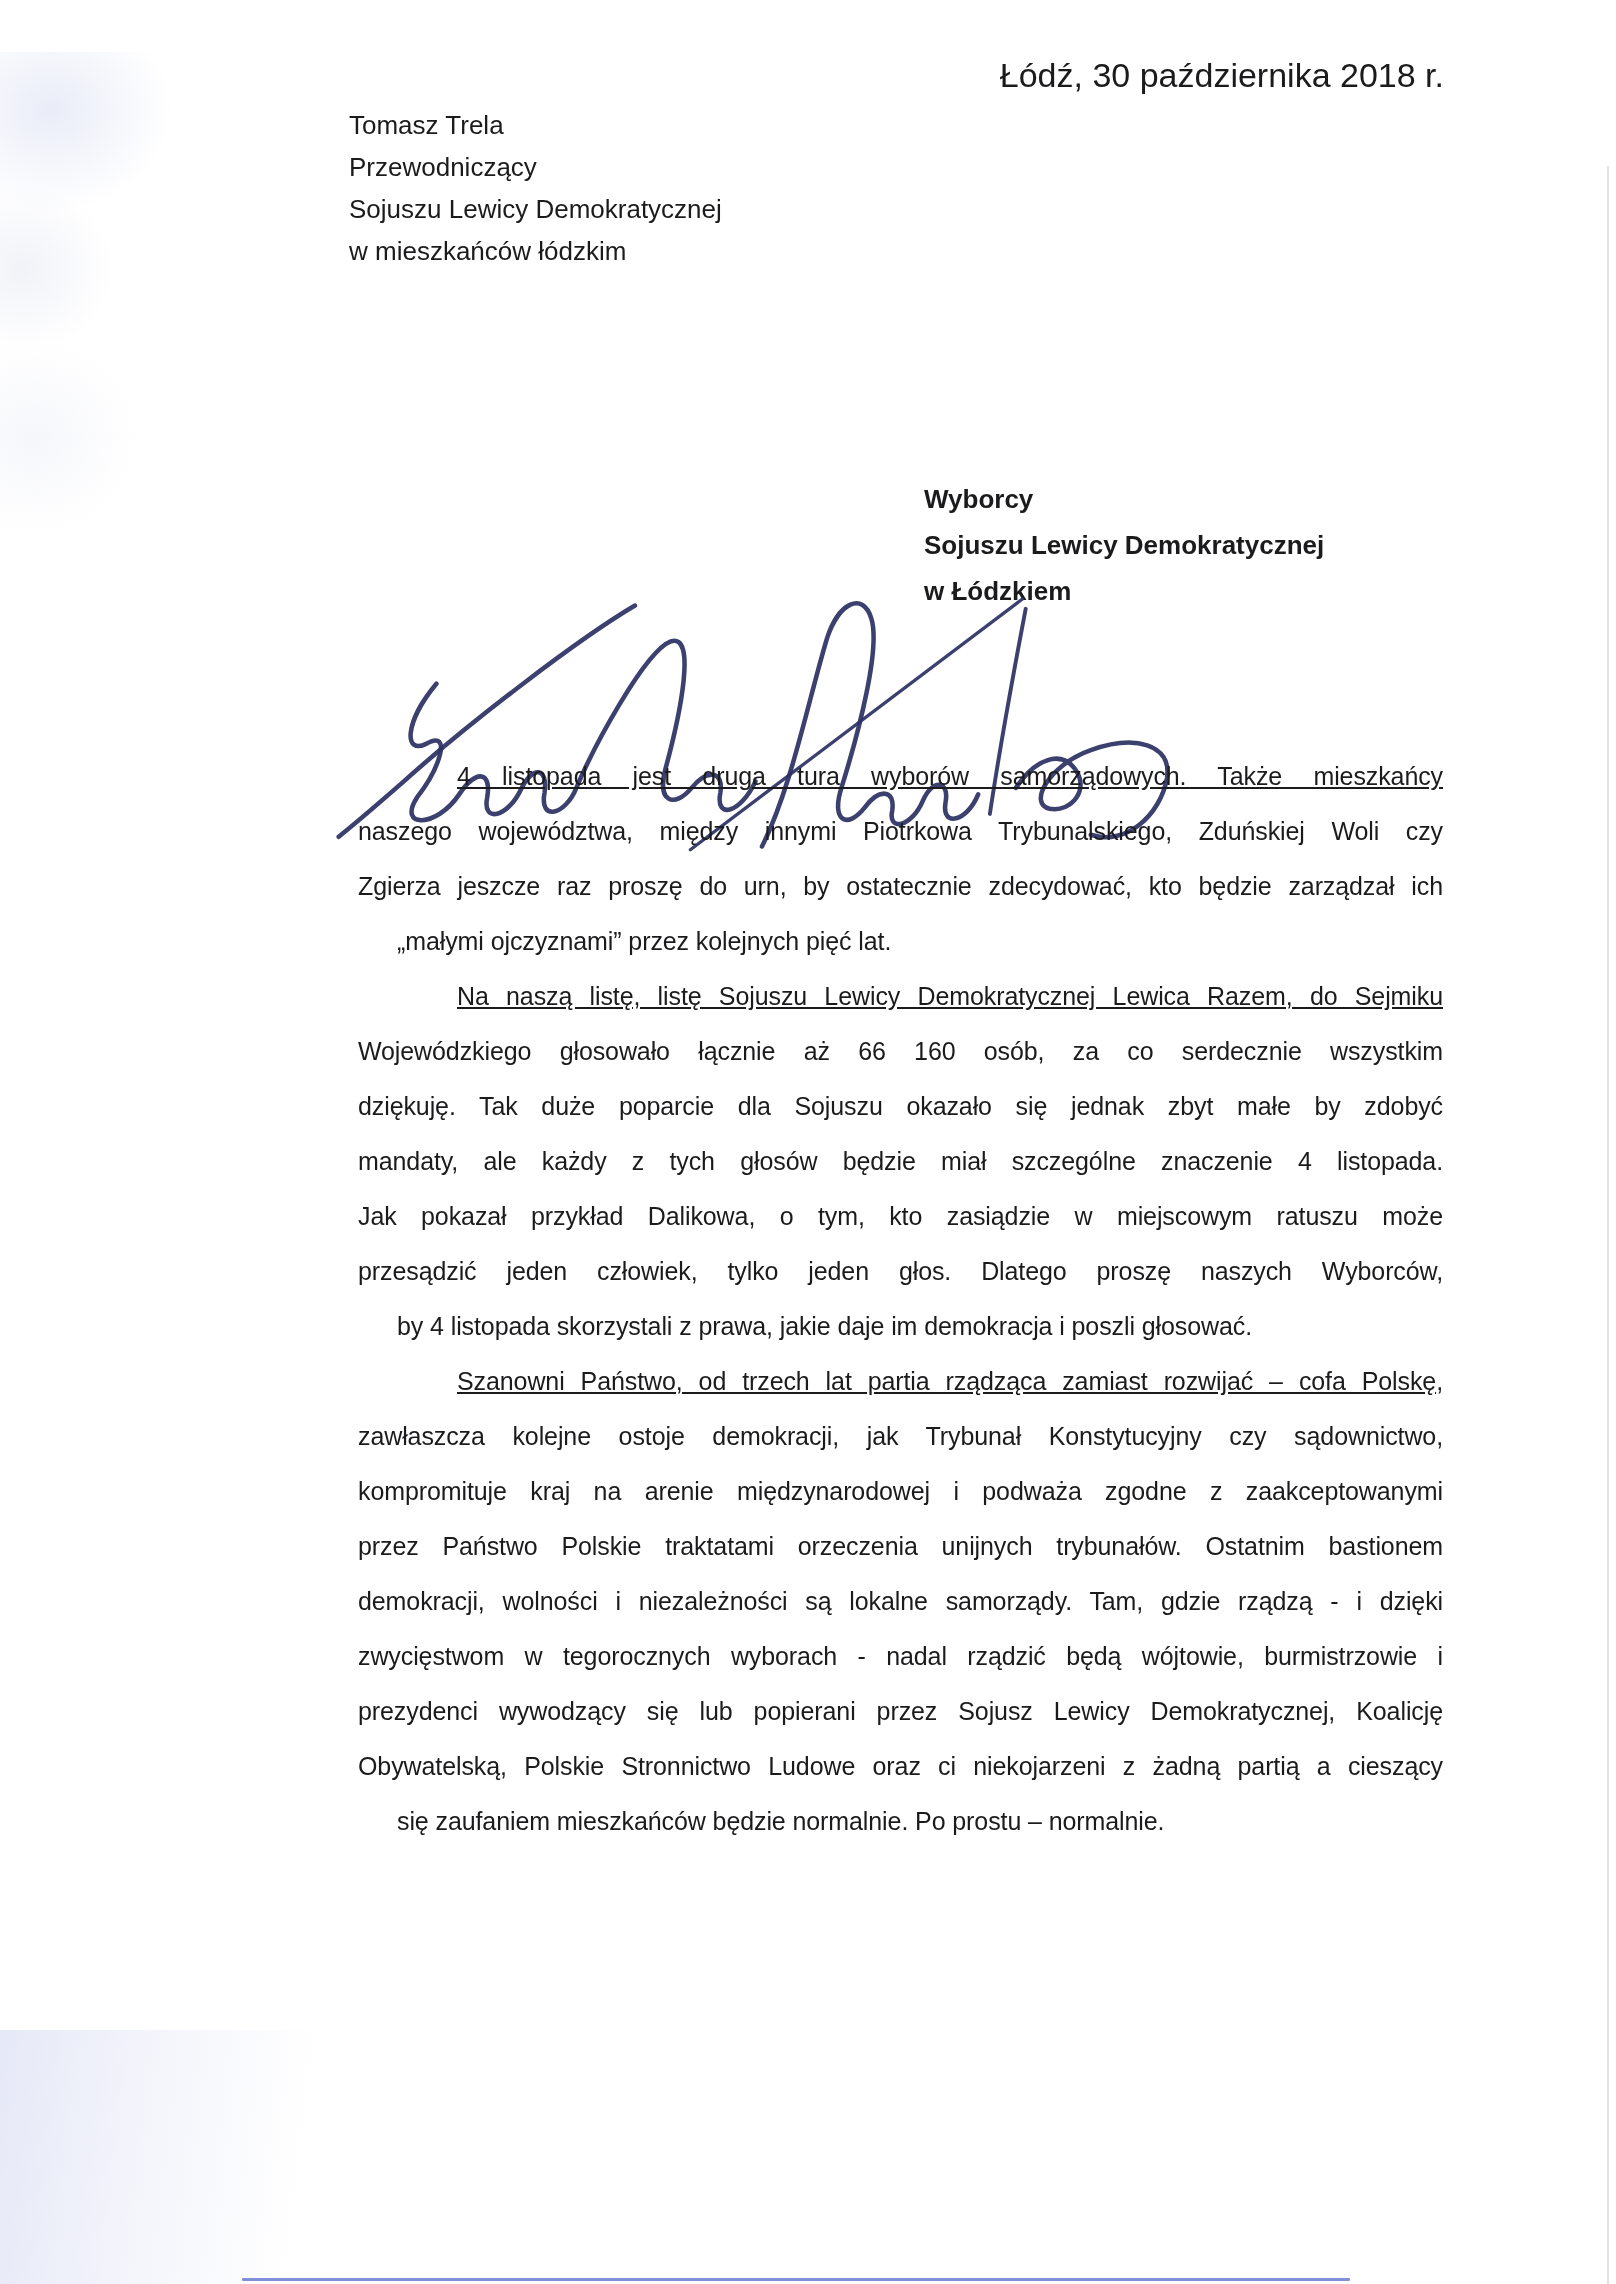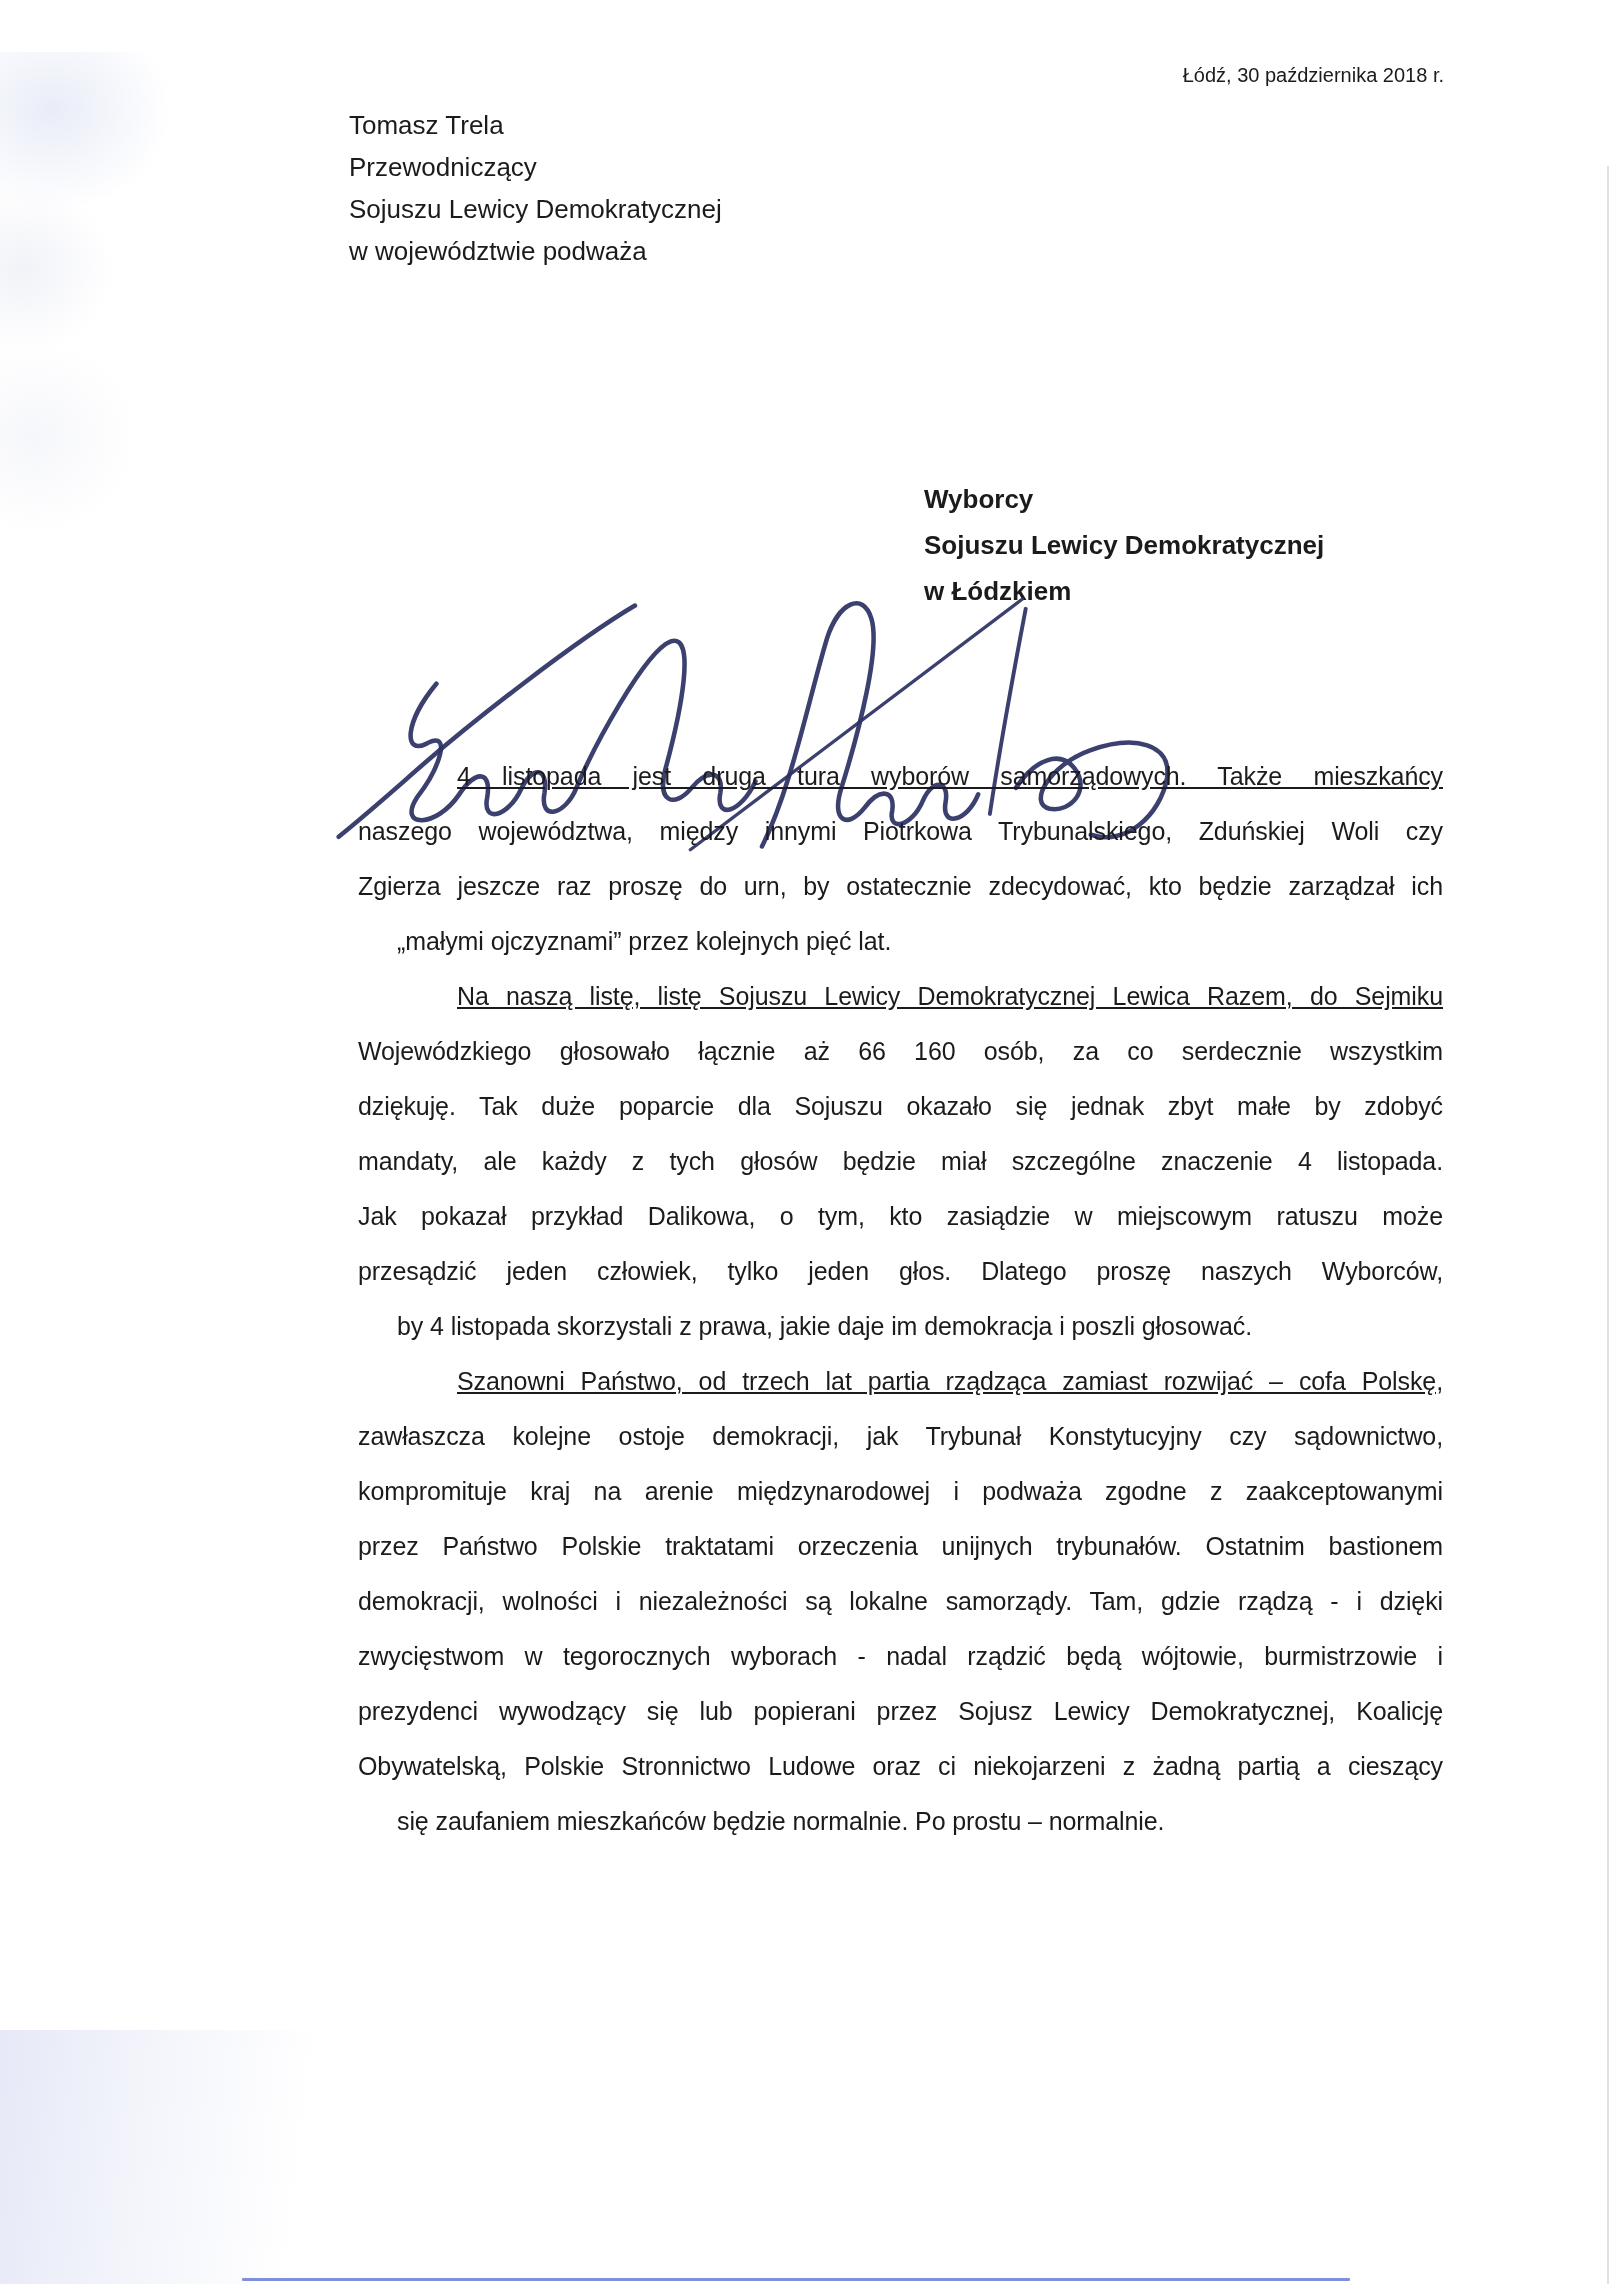--- a/index.html
+++ b/index.html
@@ -11,21 +11,21 @@
   .smudge-topleft{position:absolute;left:0;top:52px;width:287px;height:482px;pointer-events:none;
     background:
       radial-gradient(ellipse 60% 30% at 18% 12%, rgba(198,206,236,.38), rgba(255,255,255,0) 70%),
       radial-gradient(ellipse 45% 25% at 8% 45%, rgba(210,214,232,.30), rgba(255,255,255,0) 70%),
       radial-gradient(ellipse 50% 28% at 12% 80%, rgba(214,218,236,.22), rgba(255,255,255,0) 72%);}
   .smudge-bottomleft{position:absolute;left:0;top:2030px;width:378px;height:254px;pointer-events:none;
     background:linear-gradient(97deg, rgba(209,214,240,.55) 0%, rgba(222,226,244,.35) 38%, rgba(255,255,255,0) 78%);}
   .right-edge-line{position:absolute;left:1607px;top:166px;width:2px;height:2118px;background:var(--edge,#dcdcde);opacity:.85;}
   .bottom-scan-line{position:absolute;left:242px;top:2278px;width:1108px;height:3.3px;background:var(--scanline,#6272cf);opacity:.8;border-radius:1.3px;}
   
-  .dateline{position:absolute;top:60px;left:717px;width:727px;text-align:right;font-size:20px;line-height:31px;}
+  .dateline{position:absolute;top:60px;left:717px;width:727px;text-align:right;font-size:34px;line-height:31px;}
   .sender{position:absolute;top:104px;left:349px;font-size:26px;line-height:42px;}
   .addressee{position:absolute;top:476px;left:924px;font-size:26px;line-height:46px;font-weight:bold;}
   .letter-body{position:absolute;top:749px;left:358px;width:1085px;font-size:25px;line-height:55px;letter-spacing:-0.1px;}
   .letter-body .ln{text-align:justify;text-align-last:justify;text-justify:inter-word;white-space:normal;}
   .letter-body .ln.pf{text-indent:99px;text-decoration:underline;}
   .letter-body .ln.pl{text-align-last:left;margin-left:39px;}
   
   .signature{position:absolute;left:306px;top:573px;width:951px;height:280px;pointer-events:none;}
   .signature path{fill:none;stroke:var(--ink,#2c3263);stroke-linecap:round;stroke-linejoin:round;opacity:.93;}
 </style>
@@ -38,21 +38,21 @@
   <div class="smudge-bottomleft"></div>
   <div class="right-edge-line"></div>
   <div class="bottom-scan-line"></div>
 
   <div class="dateline">Łódź, 30 października 2018 r.</div>
 
   <div class="sender">
       <div>Tomasz Trela</div>
       <div>Przewodniczący</div>
       <div>Sojuszu Lewicy Demokratycznej</div>
-      <div>w województwie podważa</div>
+      <div>w mieszkańców łódzkim</div>
     </div>
 
   <div class="addressee">
       <div>Wyborcy</div>
       <div>Sojuszu Lewicy Demokratycznej</div>
       <div>w Łódzkiem</div>
     </div>
 
   <svg class="signature" viewBox="0 0 1460 430" xmlns="http://www.w3.org/2000/svg" aria-hidden="true">
 

